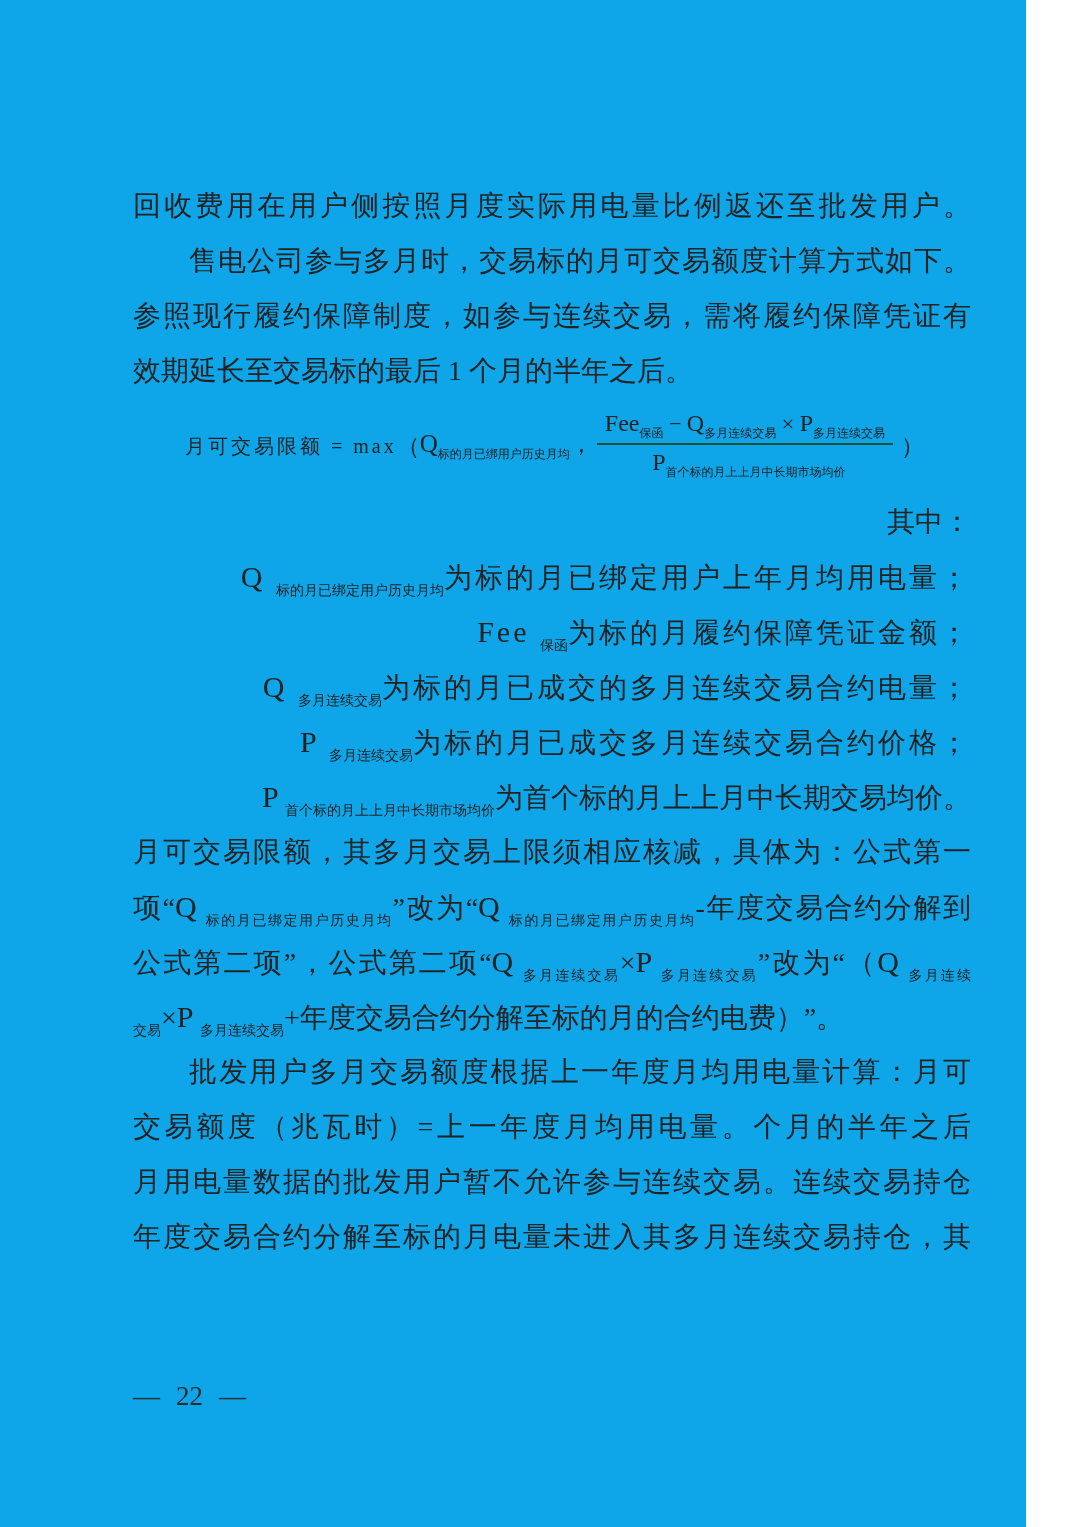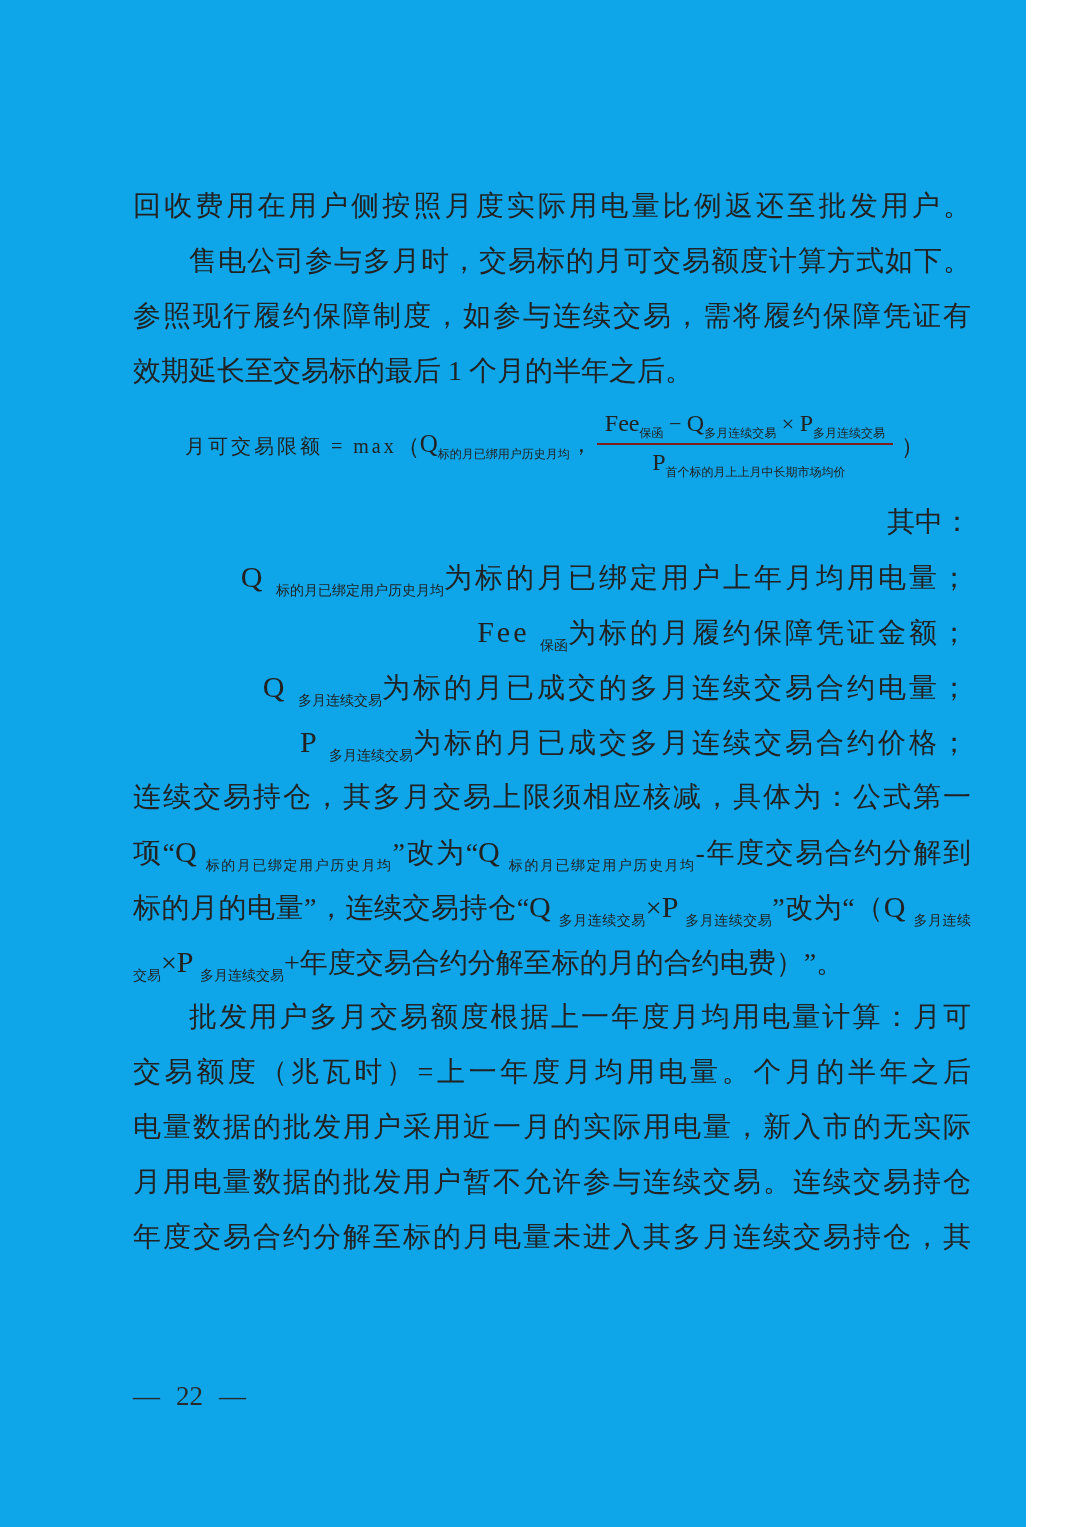--- a/index.html
+++ b/index.html
@@ -63,21 +63,21 @@
   .frac {
     display: inline-flex;
     flex-direction: column;
     align-items: center;
     margin: 0 4px;
     line-height: 1.2;
     transform: translateY(-2px);
   }
   .frac .num {
     padding: 0 8px 3px 8px;
-    border-bottom: 2px solid #7f1d1d;
+    border-bottom: 2px solid #14532d;
     white-space: nowrap;
   }
   .frac .den {
     padding-top: 3px;
     white-space: nowrap;
     margin-left: 8px;
   }
   .frac .var { font-size: 24px; }
   .f-close { margin-left: 4px; }
   
@@ -115,27 +115,27 @@
       </span>
       <span class="f-close">）</span>
     </div>
 
     <div>
         <div class="line indent"><span>其中：</span></div>
         <div class="line indent spread"><span class="var">Q </span><span class="sub">标的月已绑定用户历史月均</span><span>为标的月已绑定用户上年月均用电量；</span></div>
         <div class="line indent spread"><span class="var">Fee </span><span class="sub">保函</span><span>为标的月履约保障凭证金额；</span></div>
         <div class="line indent spread"><span class="var">Q </span><span class="sub">多月连续交易</span><span>为标的月已成交的多月连续交易合约电量；</span></div>
         <div class="line indent spread"><span class="var">P </span><span class="sub">多月连续交易</span><span>为标的月已成交多月连续交易合约价格；</span></div>
-        <div class="line justify"><span>连续交易持仓，其多月交易上限须相应核减，具体为：公式第一</span></div>
+        <div class="line indent"><span class="var">P </span><span class="sub">首个标的月上上月中长期市场均价</span><span>为首个标的月上上月中长期交易均价。</span></div>
+        <div class="line justify"><span>月可交易限额，其多月交易上限须相应核减，具体为：公式第一</span></div>
         <div class="line justify"><span>项“</span><span class="var">Q </span><span class="sub">标的月已绑定用户历史月均</span><span>”改为“</span><span class="var">Q </span><span class="sub">标的月已绑定用户历史月均</span><span>-年度交易合约分解到</span></div>
-        <div class="line justify"><span>标的月的电量”，连续交易持仓“</span><span class="var">Q </span><span class="sub">多月连续交易</span><span>×</span><span class="var">P </span><span class="sub">多月连续交易</span><span>”改为“（</span><span class="var">Q </span><span class="sub">多月连续</span></div>
+        <div class="line justify"><span>公式第二项”，公式第二项“</span><span class="var">Q </span><span class="sub">多月连续交易</span><span>×</span><span class="var">P </span><span class="sub">多月连续交易</span><span>”改为“（</span><span class="var">Q </span><span class="sub">多月连续</span></div>
         <div class="line"><span class="sub">交易</span><span>×</span><span class="var">P </span><span class="sub">多月连续交易</span><span>+年度交易合约分解至标的月的合约电费）”。</span></div>
         <div class="line indent justify"><span>批发用户多月交易额度根据上一年度月均用电量计算：月可</span></div>
         <div class="line justify"><span>交易额度（兆瓦时）=上一年度月均用电量。个月的半年之后</span></div>
-        <div class="line justify"><span>电量数据的批发用户采用近一月的实际用电量，新入市的无实际</span></div>
         <div class="line justify"><span>月用电量数据的批发用户暂不允许参与连续交易。连续交易持仓</span></div>
         <div class="line justify"><span>年度交易合约分解至标的月电量未进入其多月连续交易持仓，其</span></div>
       </div>
 
   </div>
 
   <div class="footer">
     <span>—</span>
     <span>22</span>
     <span>—</span>

